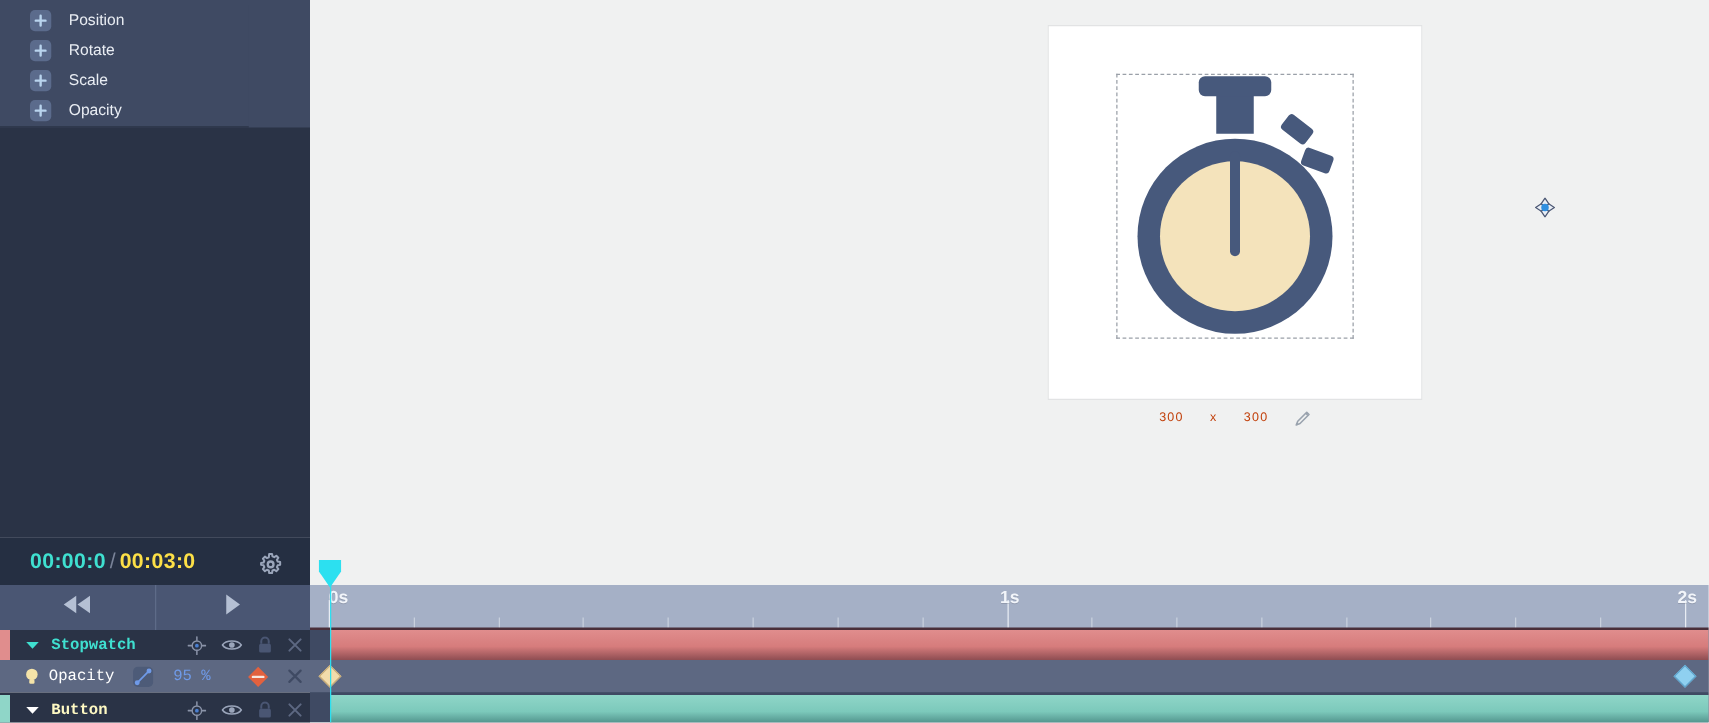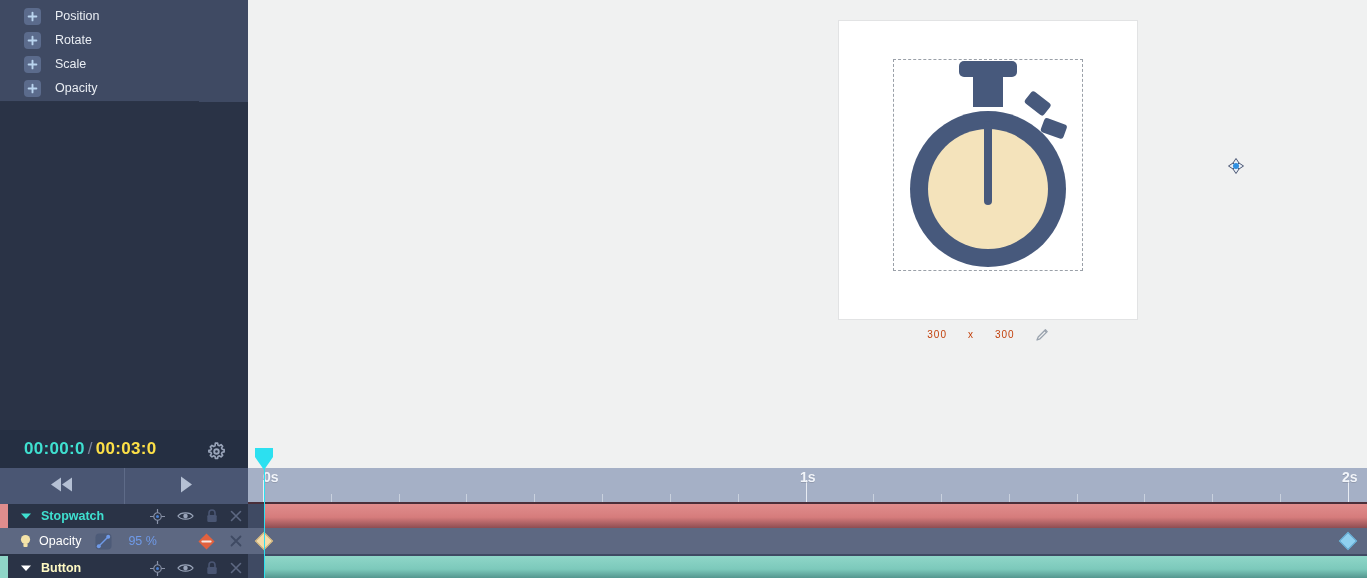--- a/index.html
+++ b/index.html
@@ -158,20 +158,21 @@
 
   
   .layer-names {
     position:absolute; left:0; top:504px; width:248px; height:74px;
   }
   .lrow {
     position:relative;
     height:24px;
     display:flex; align-items:center;
     background:#2a3346;
+    font-family:Liberation Mono, monospace;
   }
   .lrow.sub { background:#5d6882; height:26px; }
   .lrow.spacer { height:2px; background:#2a3346; }
   .lcolor {
     position:absolute; left:0; top:0; width:8px; height:100%;
   }
   .caret {
     margin-left:20px;
     display:flex; align-items:center;
     cursor:pointer;

